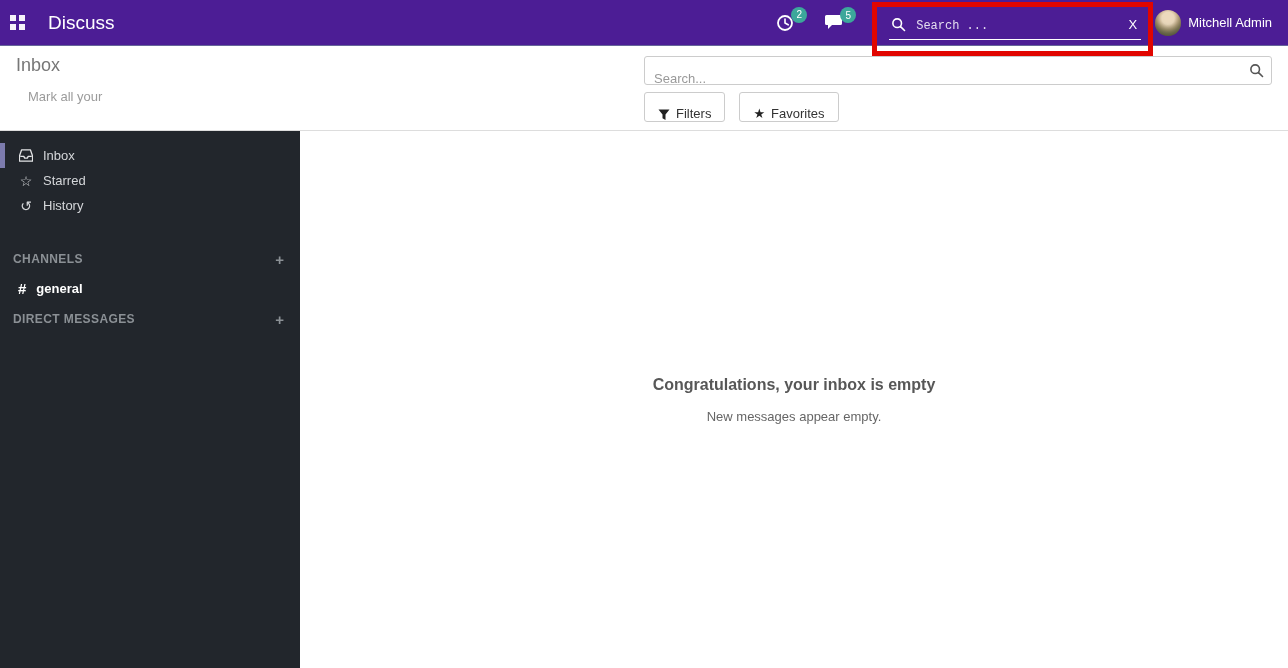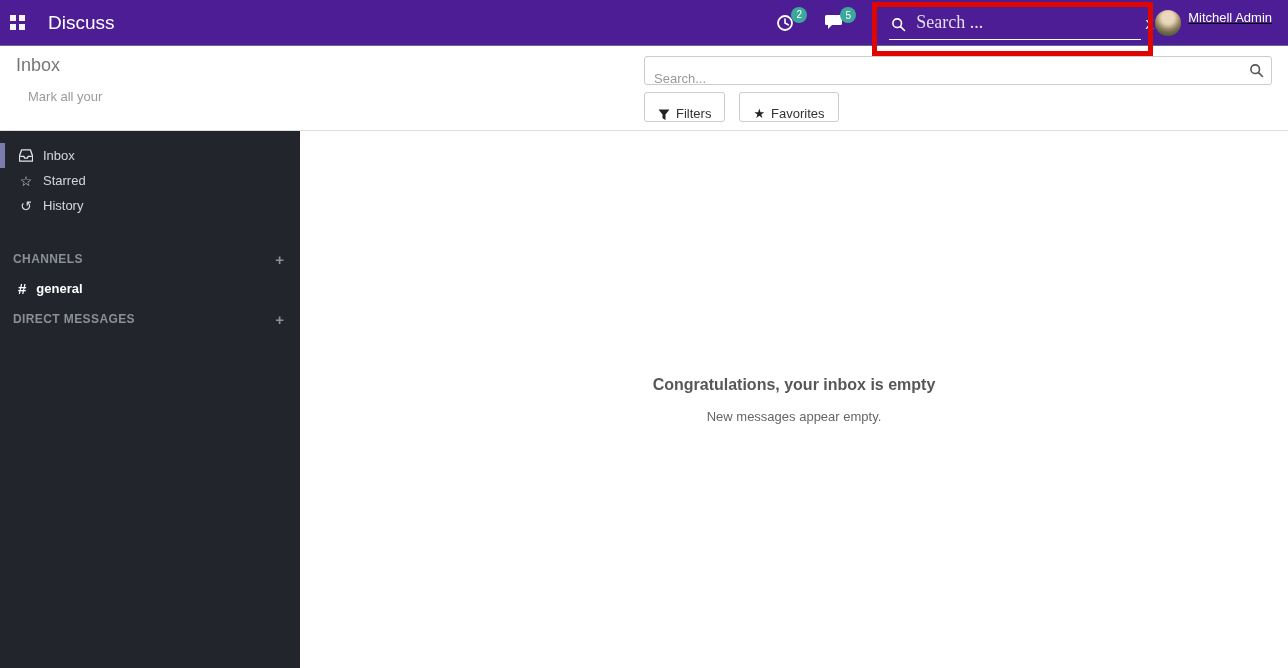--- a/index.html
+++ b/index.html
@@ -17,24 +17,24 @@
   .nav-spacer { flex:1; }
   .systray { display:flex; align-items:center; }
   .systray-item { position:relative; margin-right:30px; cursor:pointer; display:flex; align-items:center; }
   .badge { position:absolute; top:-7px; right:-13px; min-width:16px; height:16px;
            background:#3ca79b; color:#fff; border-radius:50%; font-size:10px;
            display:flex; align-items:center; justify-content:center; padding:0 3px; }
   .nav-search { display:flex; align-items:flex-end; width:252px; margin:0 14px 0 16px;
                 border-bottom:1px solid #ffffff; padding-bottom:6px; height:34px; }
   .nav-search svg { margin:0 10px 1px 2px; flex:0 0 auto; }
   .nav-search input { flex:1; background:transparent; border:none; outline:none;
-                      color:#fff; font-size:18px; font-family:Liberation Serif, serif; }
+                      color:#fff; font-size:12px; font-family:Liberation Mono, monospace; }
   .nav-search input::placeholder { color:rgba(255,255,255,.85); }
   .nav-search .clear-x { color:#ffffff; font-size:13px; margin:0 4px 1px 6px; cursor:pointer; }
-  .user-menu { display:flex; align-items:flex-start; cursor:pointer;text-decoration:underline; }
+  .user-menu { display:flex; align-items:center; cursor:pointer; }
   .avatar { width:26px; height:26px; border-radius:50%; flex:0 0 auto;
             background:radial-gradient(circle at 50% 32%, #ecd9bd 28%, #b99a74 55%, #6b5640 80%, #4a3a2c);
             box-shadow:inset 0 -7px 6px rgba(70,90,60,.55); }
   .user-name { color:#ffffff; font-size:13px; margin-left:7px; }
 
   
   .annotation-box { position:absolute; left:872px; top:2px; width:281px; height:54px;
                     border:5px solid #e10500; z-index:60; pointer-events:none; }
 
   

